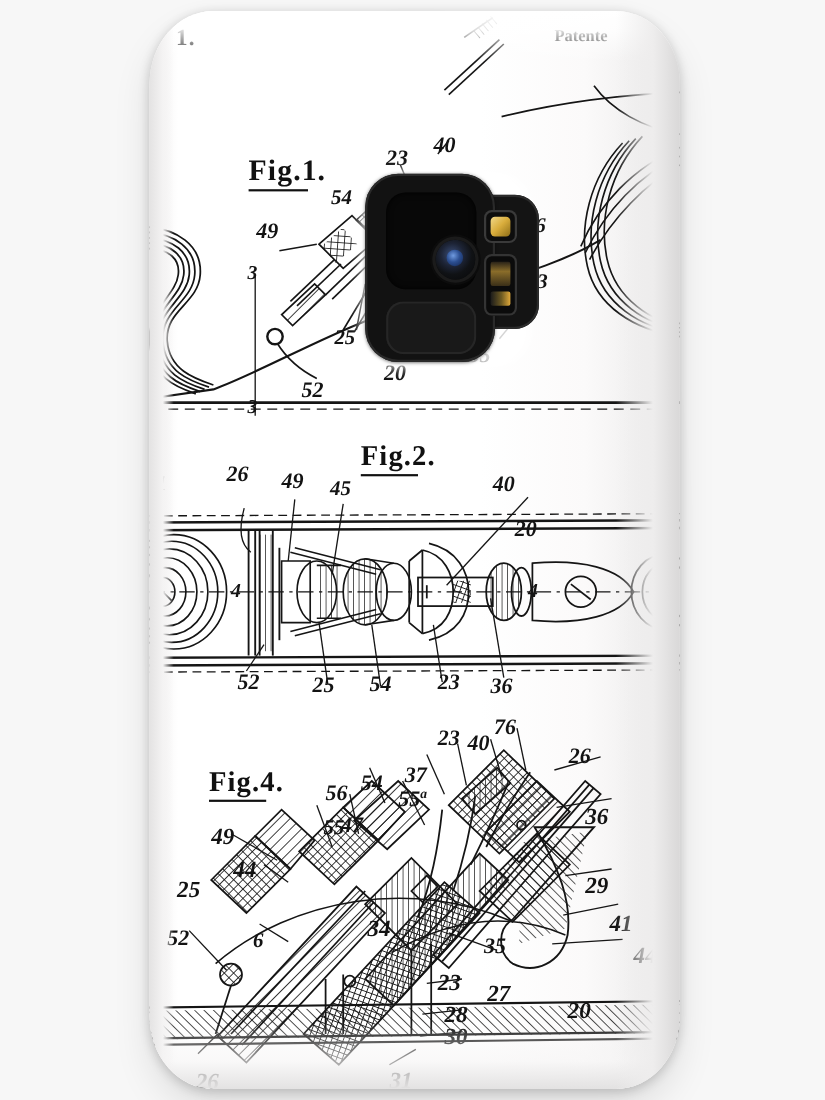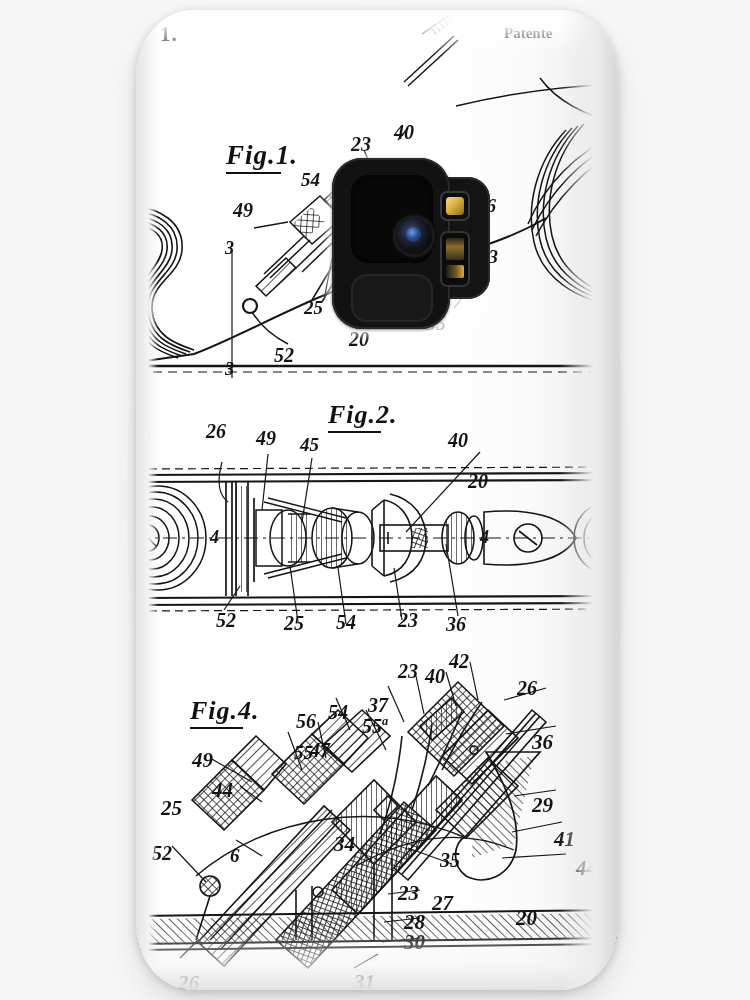--- a/index.html
+++ b/index.html
@@ -75,21 +75,21 @@
   .num{
     position:absolute;z-index:25;
     font-family:"Liberation Serif",serif;
     font-style:italic;font-weight:bold;
     color:#131313;white-space:nowrap;
     line-height:1;
   }
   .figlabel{
     position:absolute;z-index:26;
     font-family:"Liberation Serif",serif;
-    font-style:italic;font-weight:bold;
+    font-weight:bold;
     color:#111;white-space:nowrap;
     letter-spacing:1px;
   }
   .figlabel span.u{
     display:block;height:2px;background:#111;margin-top:1px;width:76%;
   }
   .sup{font-size:.62em;vertical-align:super;font-style:italic;}
 
   
   .cam-wrap{
@@ -441,21 +441,21 @@
     <div class="num" style="left:344px;top:518px;font-size:18px;">4</div>
     <div class="num" style="left:80px;top:600px;font-size:20px;">52</div>
     <div class="num" style="left:148px;top:603px;font-size:20px;">25</div>
     <div class="num" style="left:200px;top:602px;font-size:20px;">54</div>
     <div class="num" style="left:262px;top:600px;font-size:20px;">23</div>
     <div class="num" style="left:310px;top:604px;font-size:20px;">36</div>
 
     <div class="figlabel" style="left:54px;top:686px;font-size:26px;">
       <span>Fig.4.</span><span class="u"></span>
     </div>
-    <div class="num" style="left:313px;top:641px;font-size:20px;">42</div>
+    <div class="num" style="left:313px;top:641px;font-size:20px;">76</div>
     <div class="num" style="left:262px;top:651px;font-size:20px;">23</div>
     <div class="num" style="left:289px;top:656px;font-size:20px;">40</div>
     <div class="num" style="left:232px;top:667px;font-size:20px;margin-top:18px;">37</div>
     <div class="num" style="left:381px;top:668px;font-size:20px;">26</div>
     <div class="num" style="left:160px;top:701px;font-size:20px;">56</div>
     <div class="num" style="left:192px;top:692px;font-size:20px;">54</div>
     <div class="num" style="left:226px;top:705px;font-size:20px;"><span>55</span><span class="sup">a</span></div>
     <div class="num" style="left:158px;top:733px;font-size:19px;">55</div>
     <div class="num" style="left:127px;top:730px;font-size:20px;margin-left:47px;">47</div>
     <div class="num" style="left:56px;top:740px;font-size:21px;">49</div>
@@ -463,21 +463,21 @@
     <div class="num" style="left:25px;top:788px;font-size:21px;">25</div>
     <div class="num" style="left:396px;top:722px;font-size:21px;">36</div>
     <div class="num" style="left:396px;top:785px;font-size:21px;">29</div>
     <div class="num" style="left:418px;top:819px;font-size:21px;">41</div>
     <div class="num" style="left:440px;top:848px;font-size:21px;">44</div>
     <div class="num" style="left:16px;top:833px;font-size:20px;">52</div>
     <div class="num" style="left:94px;top:836px;font-size:19px;">6</div>
     <div class="num" style="left:198px;top:824px;font-size:21px;">34</div>
     <div class="num" style="left:304px;top:840px;font-size:20px;">35</div>
     <div class="num" style="left:262px;top:873px;font-size:21px;">23</div>
-    <div class="num" style="left:296px;top:883px;font-size:21px;">27</div>
+    <div class="num" style="left:307px;top:883px;font-size:21px;">27</div>
     <div class="num" style="left:268px;top:902px;font-size:21px;">28</div>
     <div class="num" style="left:268px;top:922px;font-size:21px;">30</div>
     <div class="num" style="left:380px;top:898px;font-size:21px;">20</div>
     <div class="num" style="left:42px;top:963px;font-size:21px;">26</div>
     <div class="num" style="left:218px;top:962px;font-size:21px;">31</div>
 
     <div class="cam-wrap">
       <div class="cam-halo"></div>
       <div class="cam-side"></div>
       <div class="cam-body">

